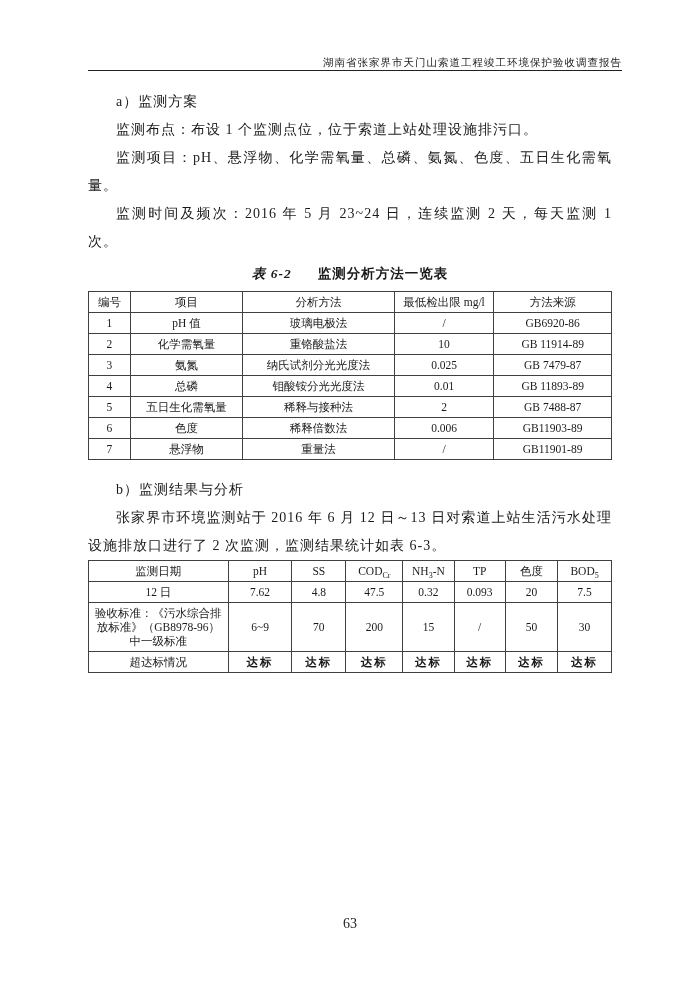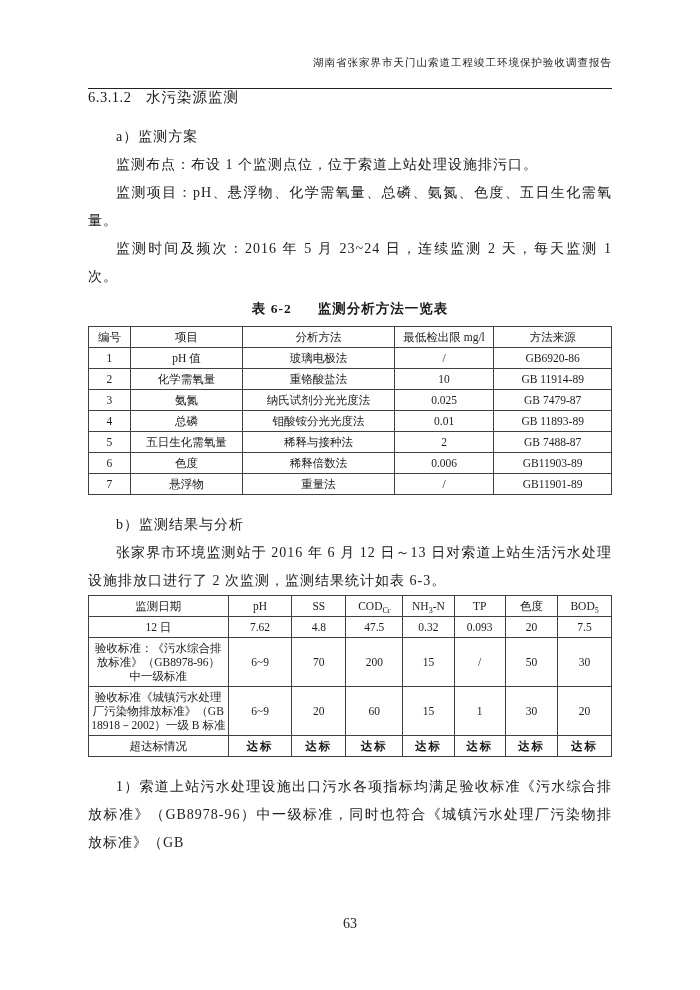--- a/index.html
+++ b/index.html
@@ -2,30 +2,30 @@
 <html lang="zh"><head>
 <meta charset="utf-8">
 <style>
   html,body{margin:0;padding:0;background:#ffffff;}
   .page{
     width:700px;height:990px;position:relative;overflow:hidden;
     background:#ffffff;color:#1a1a1a;
     font-family:"Liberation Serif","DejaVu Serif",serif;
   }
   .doc-header{
-    position:absolute;top:56px;left:88px;right:88px;
+    position:absolute;top:56px;left:88px;right:78px;
     text-align:right;font-size:10.5px;letter-spacing:1px;color:#222;
-    padding-bottom:18px;border-bottom:1.4px solid #222;line-height:14px;
+    padding-bottom:0;border-bottom:1.4px solid #222;line-height:14px;
   }
   .content{position:absolute;top:88px;left:88px;right:88px;}
   .section-heading{font-size:14.5px;letter-spacing:1px;margin:0 0 16px 0;font-weight:normal;}
   .section-heading .num{margin-right:10px;letter-spacing:0.5px;}
   p.body{font-size:14px;line-height:28px;text-align:justify;text-indent:2em;margin:0;letter-spacing:1px;}
   .tcaption{text-align:center;font-weight:bold;font-size:13.5px;letter-spacing:1px;margin:8px 0 7px 0;line-height:20px;}
-  .tcaption .cap-label{margin-right:1.6em;}
+  .tcaption .cap-label{margin-right:1.6em;font-style:italic;}
   .tcaption .cap-unit{margin-left:1.6em;}
   table{width:100%;border-collapse:collapse;table-layout:fixed;}
   th,td{
     border:1px solid #404040;font-size:11.5px;font-weight:normal;
     text-align:center;vertical-align:middle;padding:3px 2px;line-height:14px;color:#1a1a1a;
   }
   td.bold{font-weight:bold;letter-spacing:2px;}
   sub{font-size:8px;line-height:0;}
   .gap-md{height:16px;}
   .page-number{position:absolute;bottom:58px;left:0;width:100%;text-align:center;font-size:14px;color:#222;}
@@ -34,24 +34,20 @@
 <body>
 
 <div class="page">
 
   <div class="doc-header">
     <span>湖南省张家界市天门山索道工程竣工环境保护验收调查报告</span>
   </div>
 
   <div class="content">
 
-    <h1 class="section-heading">
-      <span class="num">6.3.1.2</span>
-      <span>水污染源监测</span>
-    </h1>
 
     <p class="body">a）监测方案</p>
     <p class="body">监测布点：布设 1 个监测点位，位于索道上站处理设施排污口。</p>
     <p class="body">监测项目：pH、悬浮物、化学需氧量、总磷、氨氮、色度、五日生化需氧量。</p>
     <p class="body">监测时间及频次：2016 年 5 月 23~24 日，连续监测 2 天，每天监测 1 次。</p>
 
     <div class="tcaption">
       <span class="cap-label">表 6-2</span>
       <span>监测分析方法一览表</span>
     </div>
@@ -170,43 +166,32 @@
             <td>验收标准：《污水综合排放标准》（GB8978-96）中一级标准</td>
             <td>6~9</td>
             <td>70</td>
             <td>200</td>
             <td>15</td>
             <td>/</td>
             <td>50</td>
             <td>30</td>
           </tr>
           <tr>
-            <td>验收标准《城镇污水处理厂污染物排放标准》（GB 18918－2002）一级 B 标准</td>
-            <td>6~9</td>
-            <td>20</td>
-            <td>60</td>
-            <td>15</td>
-            <td>1</td>
-            <td>30</td>
-            <td>20</td>
-          </tr>
-          <tr>
             <td>超达标情况</td>
             <td class="bold">达标</td>
             <td class="bold">达标</td>
             <td class="bold">达标</td>
             <td class="bold">达标</td>
             <td class="bold">达标</td>
             <td class="bold">达标</td>
             <td class="bold">达标</td>
           </tr>
         </tbody>
     </table>
 
     <div class="gap-md"></div>
 
-    <p class="body">1）索道上站污水处理设施出口污水各项指标均满足验收标准《污水综合排放标准》（GB8978-96）中一级标准，同时也符合《城镇污水处理厂污染物排放标准》（GB</p>
 
   </div>
 
   <div class="page-number">63</div>
 
 </div>
 
 </body></html>

